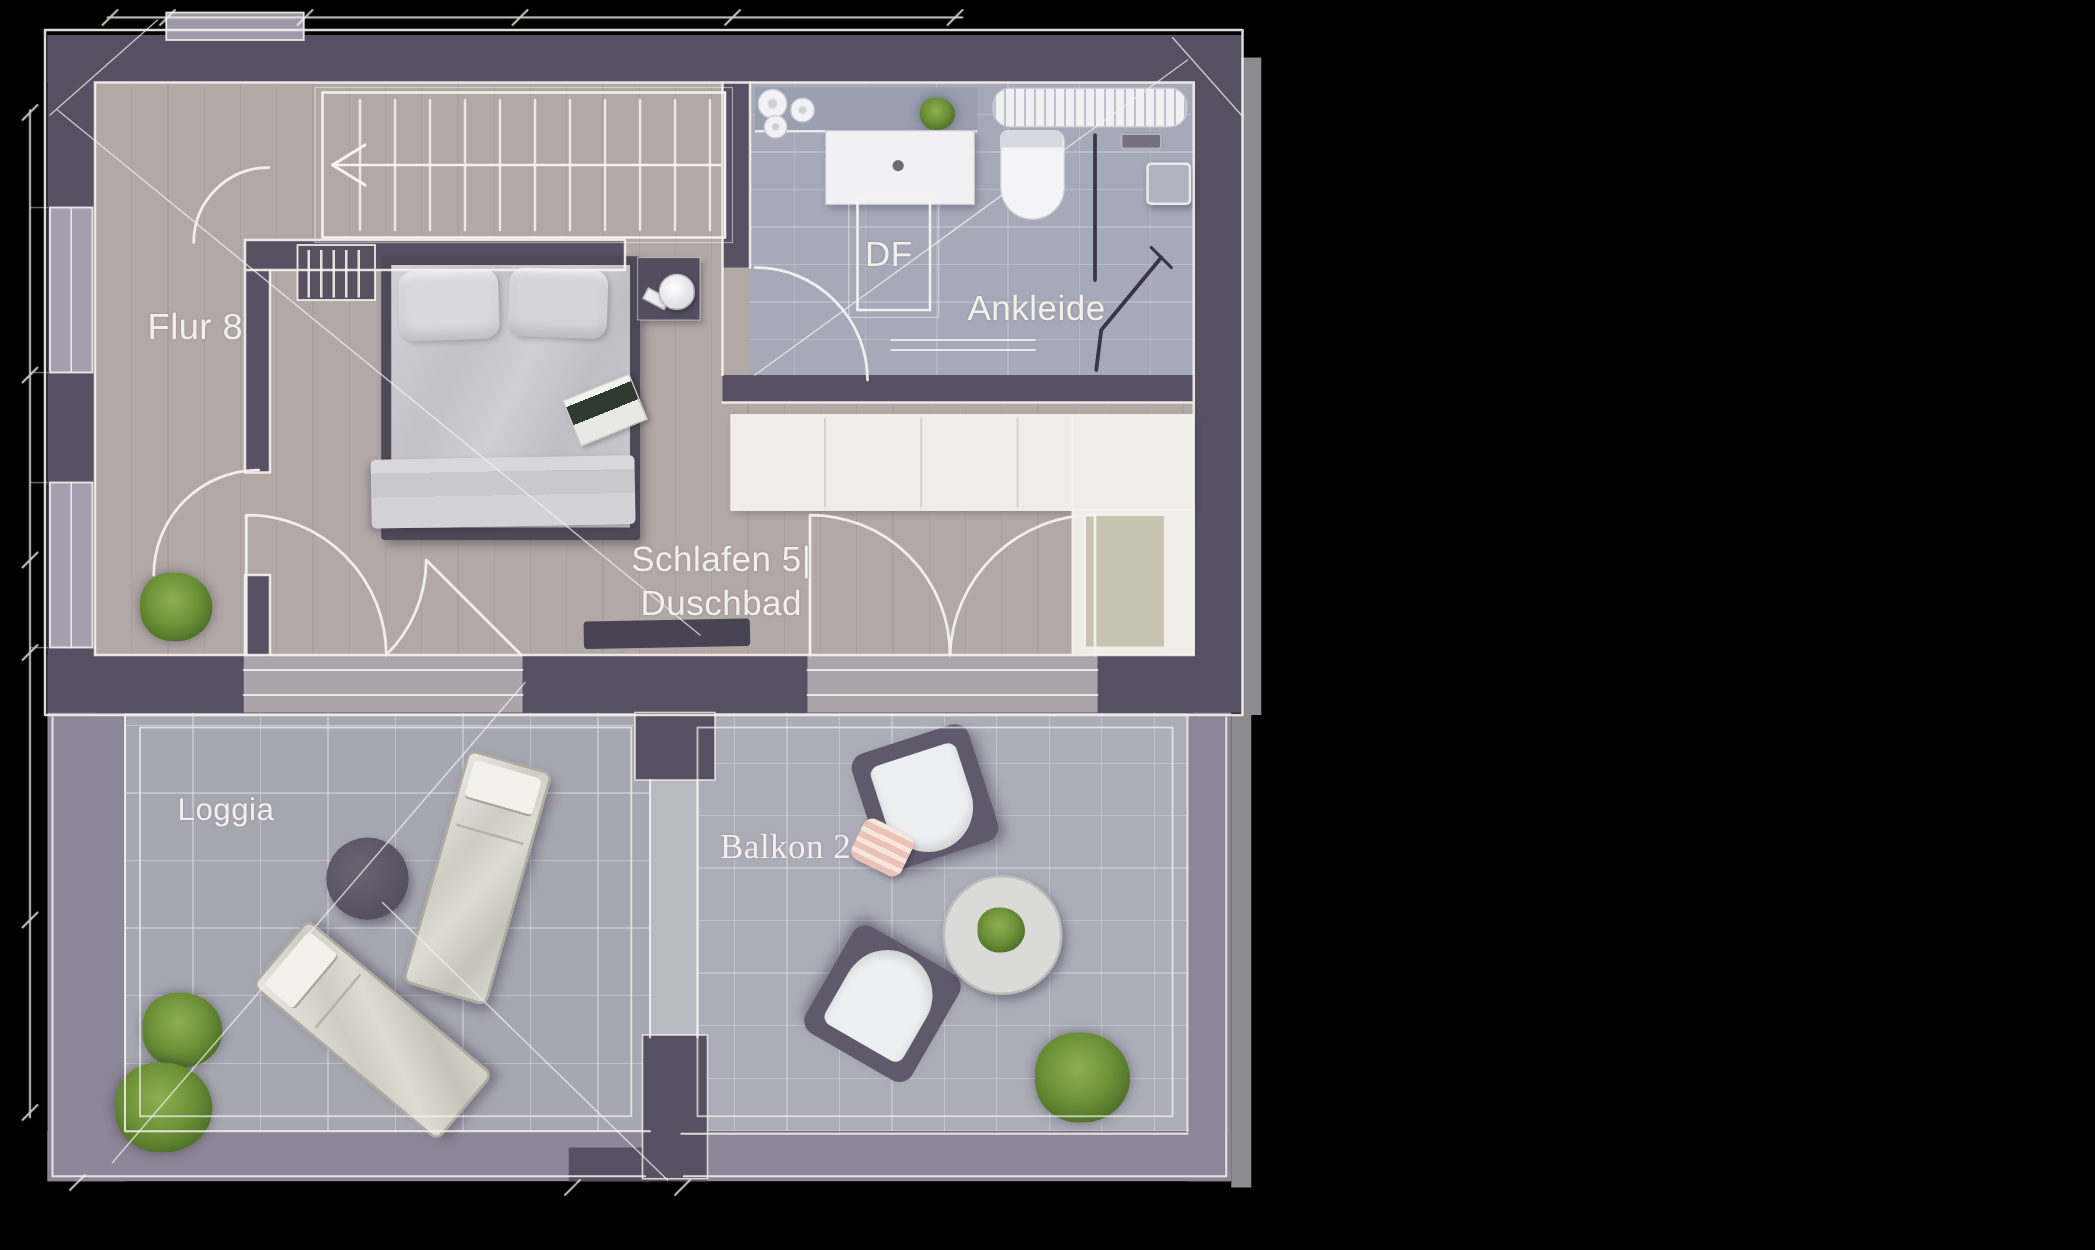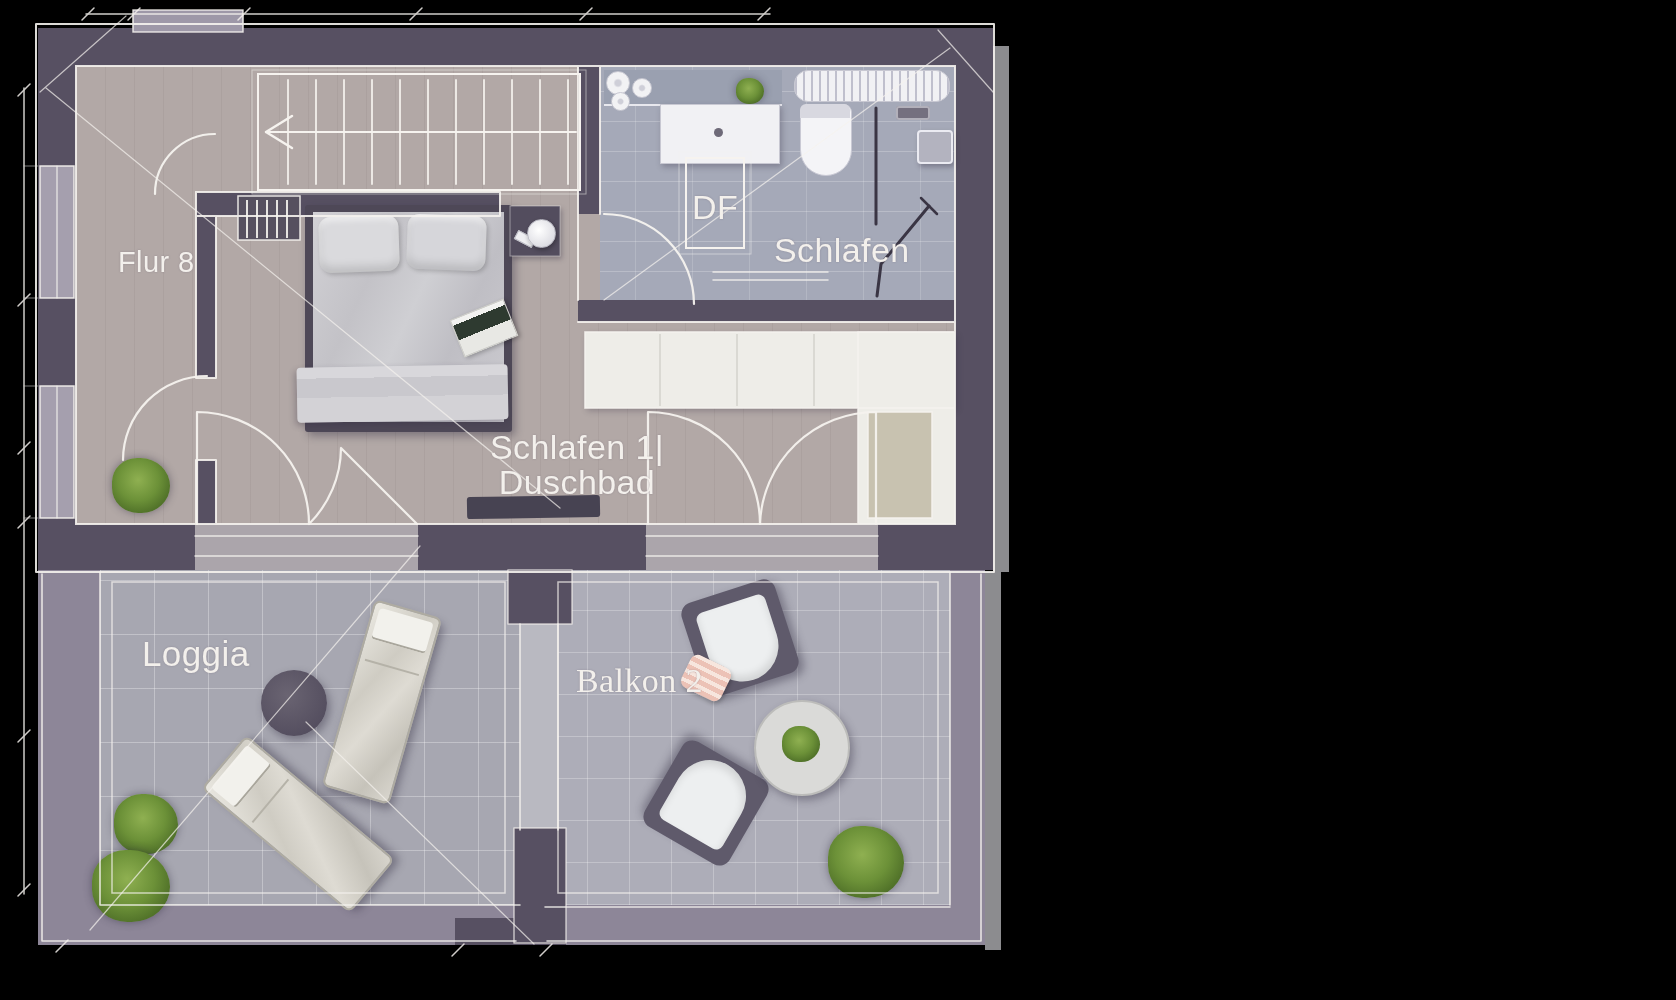--- a/index.html
+++ b/index.html
@@ -13,21 +13,21 @@
     background-image:repeating-linear-gradient(90deg,rgba(60,45,45,.06) 0 1px,transparent 1px 29px);}
   .floor-bath{position:absolute;background:#a5a9b8;
     background-image:repeating-linear-gradient(0deg,rgba(255,255,255,.22) 0 1px,transparent 1px 30px),
                      repeating-linear-gradient(90deg,rgba(255,255,255,.16) 0 1px,transparent 1px 57px);}
   .floor-loggia{position:absolute;background:#a7a7b1;
     background-image:repeating-linear-gradient(0deg,rgba(255,255,255,.30) 0 1px,transparent 1px 54px),
                      repeating-linear-gradient(90deg,rgba(255,255,255,.30) 0 1px,transparent 1px 54px);}
   .floor-balkon{position:absolute;background:#adadb8;
     background-image:repeating-linear-gradient(0deg,rgba(255,255,255,.26) 0 1px,transparent 1px 42px),
                      repeating-linear-gradient(90deg,rgba(255,255,255,.26) 0 1px,transparent 1px 42px);}
-  .label{position:absolute;color:#f3f0ec;font-size:34px;letter-spacing:.4px;
+  .label{position:absolute;color:#f3f0ec;font-size:28px;letter-spacing:.4px;
          text-shadow:0 0 2px rgba(110,100,115,.45);white-space:nowrap;}
   .white-box{position:absolute;background:#f1f1f4;border:1px solid #c8c8d2;}
   .circle{border-radius:50%;}
   .foliage{position:absolute;border-radius:46% 54% 52% 48%;
     background:radial-gradient(circle at 45% 40%,#8fb051 0%,#6c9138 45%,#4f7028 75%,#3f5c22 100%);
     box-shadow:0 0 9px rgba(40,35,55,.45);}
   .pot{position:absolute;border-radius:50%;background:rgba(55,50,68,.55);}
   .chaise{position:absolute;width:66px;height:190px;border:2px solid #aeab a1;
     border:2px solid #aeaba1;border-radius:7px;
     background:linear-gradient(115deg,#e9e7e0 0%,#cfccc3 35%,#dedbd3 55%,#c6c3ba 80%,#d8d5cd 100%);
@@ -214,21 +214,21 @@
     <g stroke="#d3d2cb" stroke-width="1.5">
       <path d="M660,334 V406 M737,334 V406 M814,334 V406"></path>
     </g>
     <g stroke="#f6f3ef" stroke-width="2" opacity="0.9">
       <path d="M247,200 V238 M257,200 V238 M267,200 V238 M277,200 V238 M287,200 V238"></path>
     </g>
   </svg>
 
   <div class="label" style="left:118px;top:246px;font-size:29px;">Flur 8</div>
   <div class="label" style="left:692px;top:188px;">DF</div>
-  <div class="label" style="left:774px;top:231px;">Schlafen</div>
+  <div class="label" style="left:774px;top:231px;">Ankleide</div>
   <div class="label" style="left:487px;top:430px;width:180px;text-align:center;line-height:35px;white-space:normal;">
-    <span>Schlafen 1|</span><br>
+    <span>Schlafen 5|</span><br>
     <span>Duschbad</span>
   </div>
-  <div class="label" style="left:142px;top:634px;font-size:35px;">Loggia</div>
+  <div class="label" style="left:142px;top:634px;font-size:25px;">Loggia</div>
   <div class="label" style="left:576px;top:662px;font-family:Liberation Serif, serif;">Balkon 2</div>
 
 </div>
 
 </body></html>

